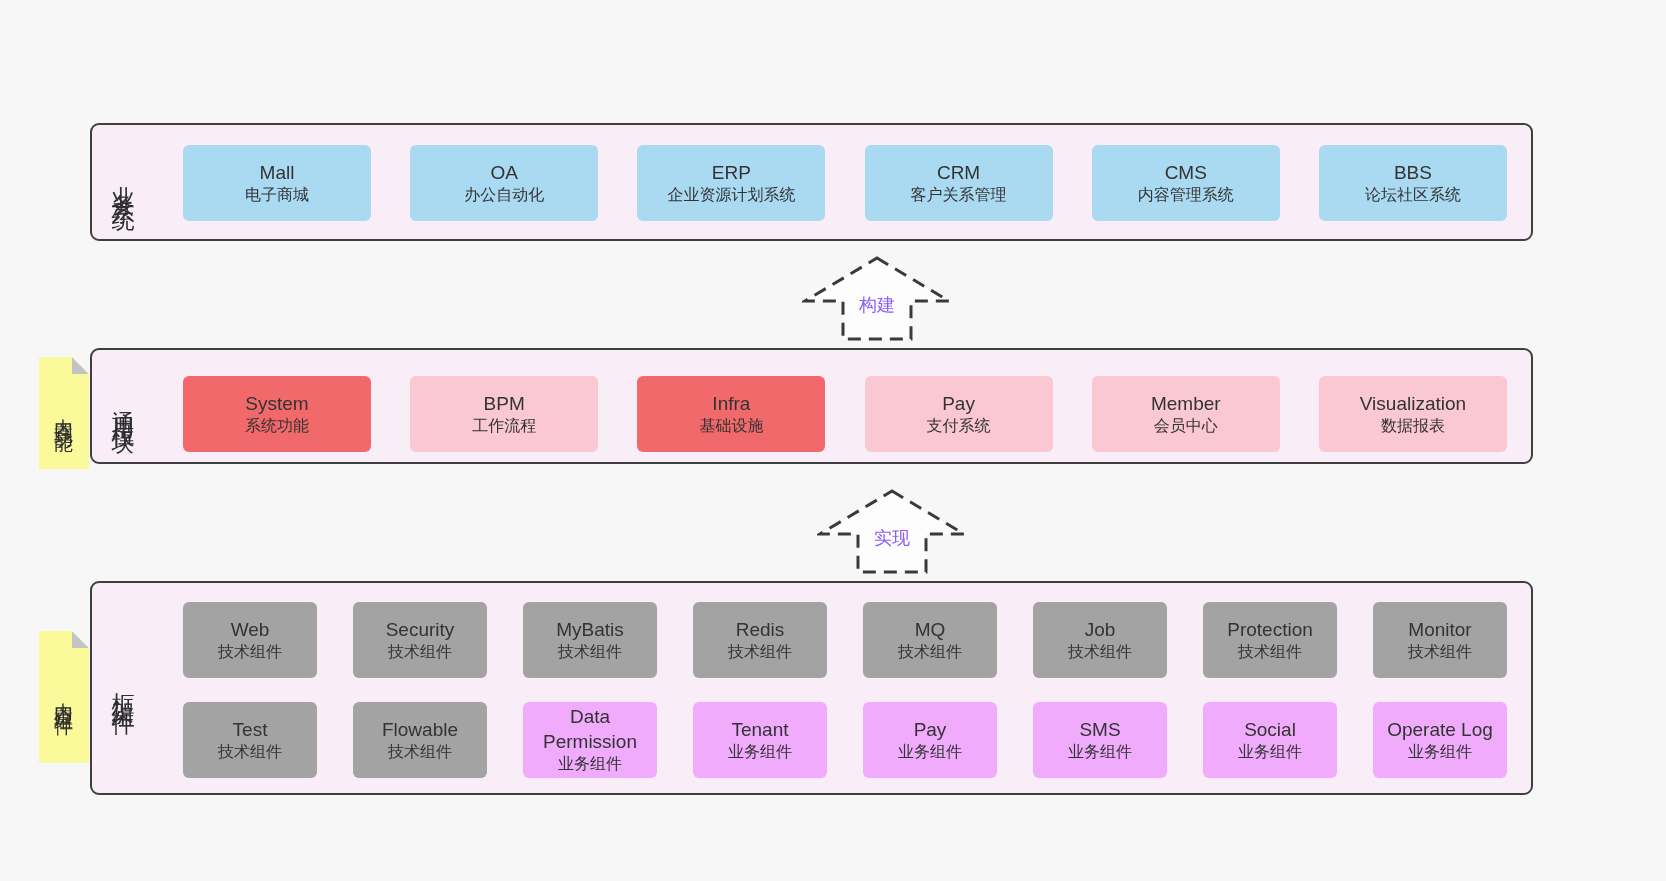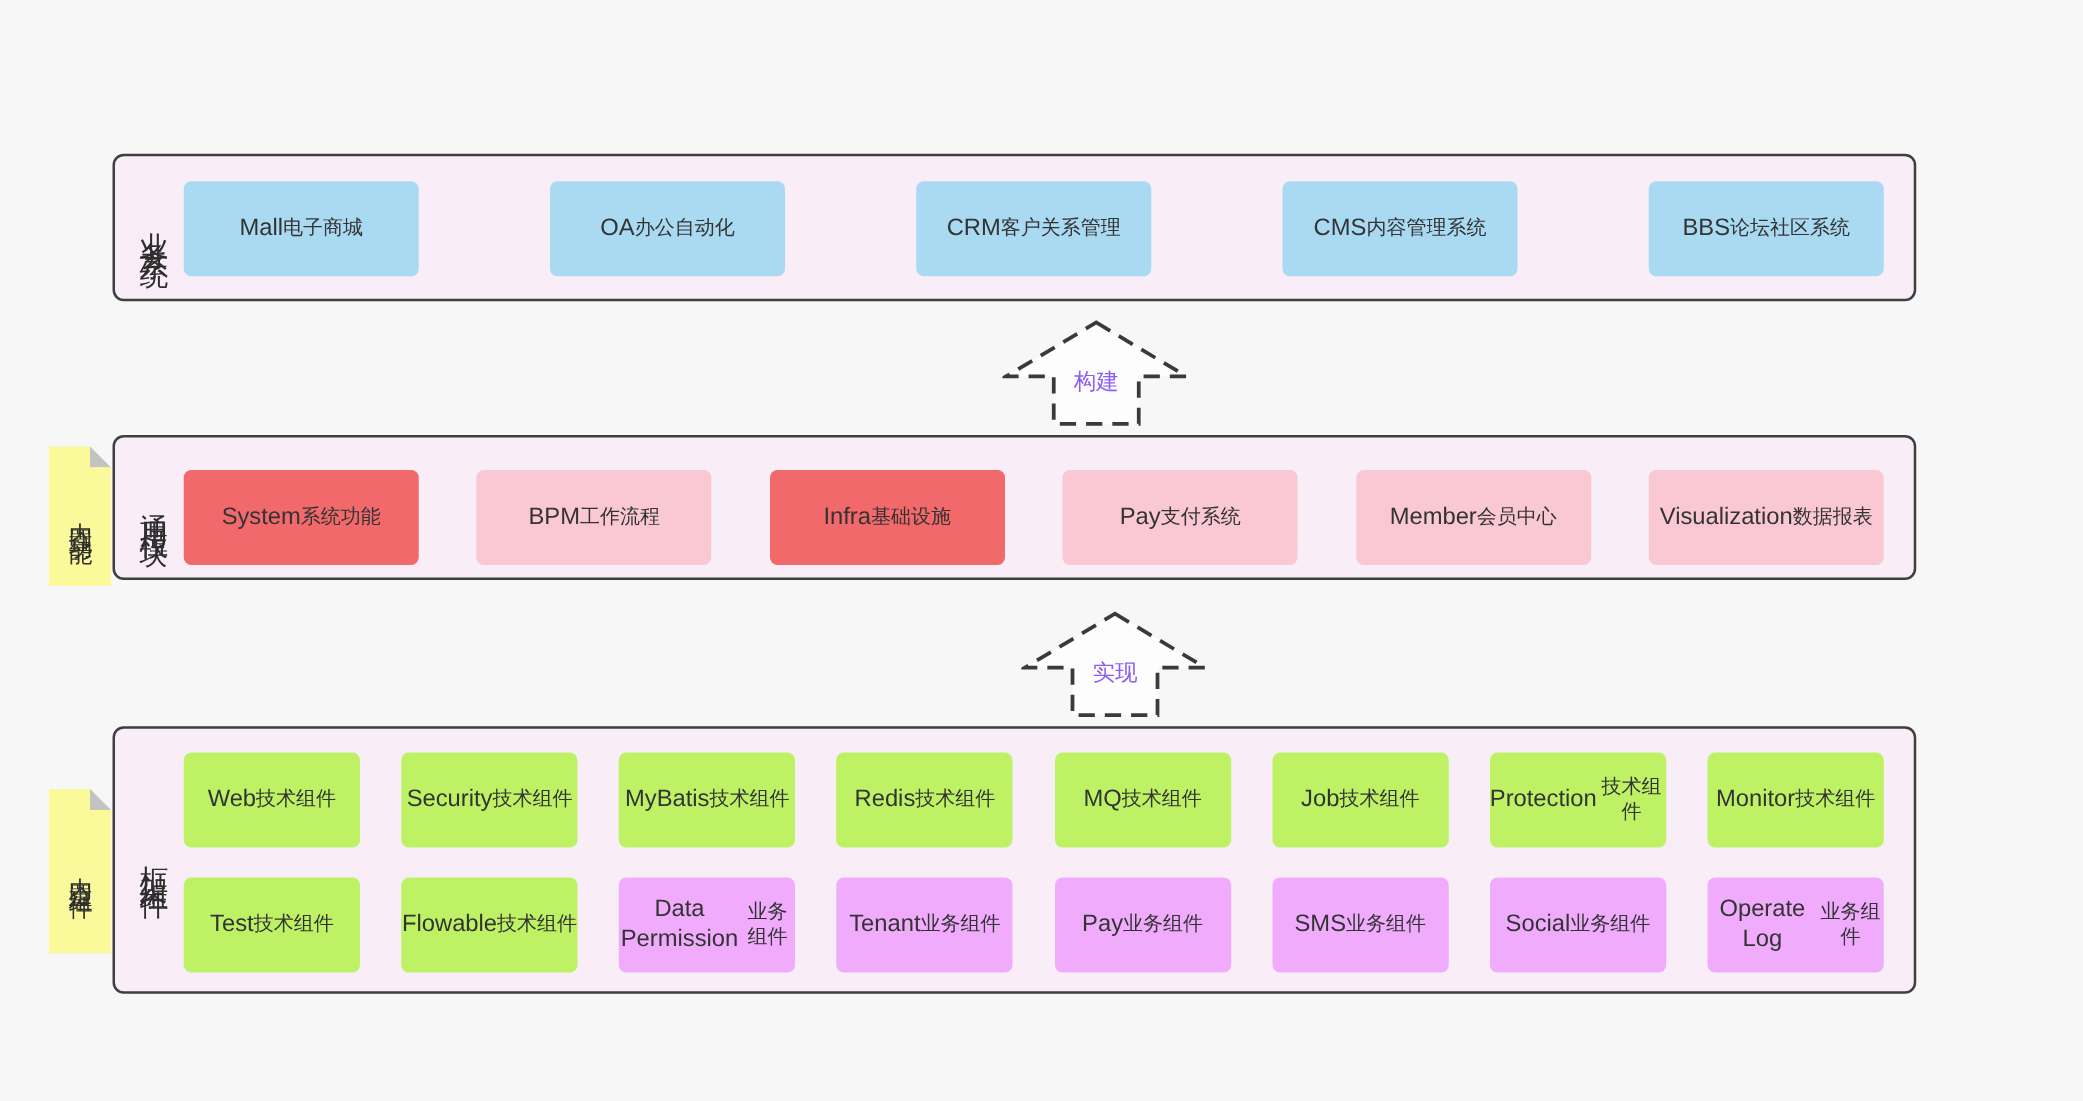--- a/index.html
+++ b/index.html
@@ -46,31 +46,31 @@
     position:absolute; left:55px; right:24px;
     display:flex; justify-content:space-between;
   }
   #layer-business .boxes-row   { top:20px; }
   #layer-modules .boxes-row    { top:26px; }
   #layer-components .row-1     { top:19px; }
   #layer-components .row-2     { top:119px; }
 
   .box {
     width:188px; height:76px; border-radius:6px;
-    display:flex; flex-direction:row; align-items:center; justify-content:center;
-    text-align:center; line-height:1.28;
+    display:flex; flex-direction:column; align-items:center; justify-content:center;
+    text-align:center; line-height:1.28;margin-left:36px;
   }
   .box-sm { width:141px; }
   .box .name { font-size:19px; }
   .box .desc { font-size:16px; }
 
   .blue       { background:#a9daf2; }
   .red        { background:#f2696c; }
   .pink       { background:#fac8d2; }
-  .green      { background:#bef264; }
+  .green      { background:#a3a3a3; }
   .lightgreen { background:#f0abfc; }
 
   .arrow { position:absolute; width:150px; height:88px; }
   #arrow-build { left:802px; top:255px; }
   #arrow-impl  { left:817px; top:488px; }
   .arrow svg { position:absolute; left:0; top:0; }
   .arrow .arrow-label {
     position:absolute; left:0; right:0; bottom:26px; text-align:center;
     font-size:18px; color:#8b5cf6; background:transparent;
   }
@@ -85,20 +85,24 @@
   <div class="boxes-row">
     <div class="box blue">
       <span class="name">Mall</span>
       <span class="desc">电子商城</span>
     </div>
     <div class="box blue">
       <span class="name">OA</span>
       <span class="desc">办公自动化</span>
     </div>
     <div class="box blue">
+      <span class="name">ERP</span>
+      <span class="desc">企业资源计划系统</span>
+    </div>
+    <div class="box blue">
       <span class="name">CRM</span>
       <span class="desc">客户关系管理</span>
     </div>
     <div class="box blue">
       <span class="name">CMS</span>
       <span class="desc">内容管理系统</span>
     </div>
     <div class="box blue">
       <span class="name">BBS</span>
       <span class="desc">论坛社区系统</span>

